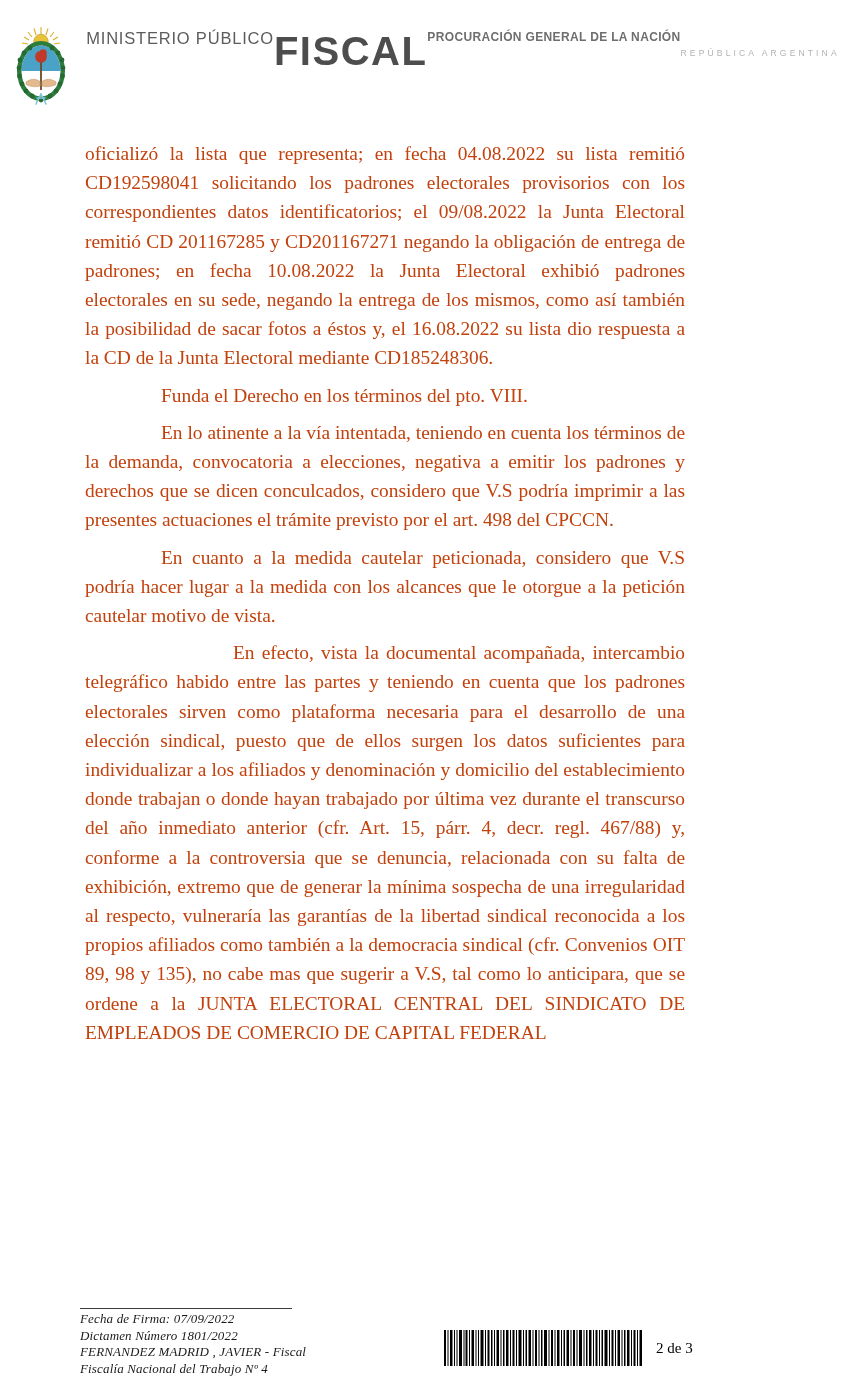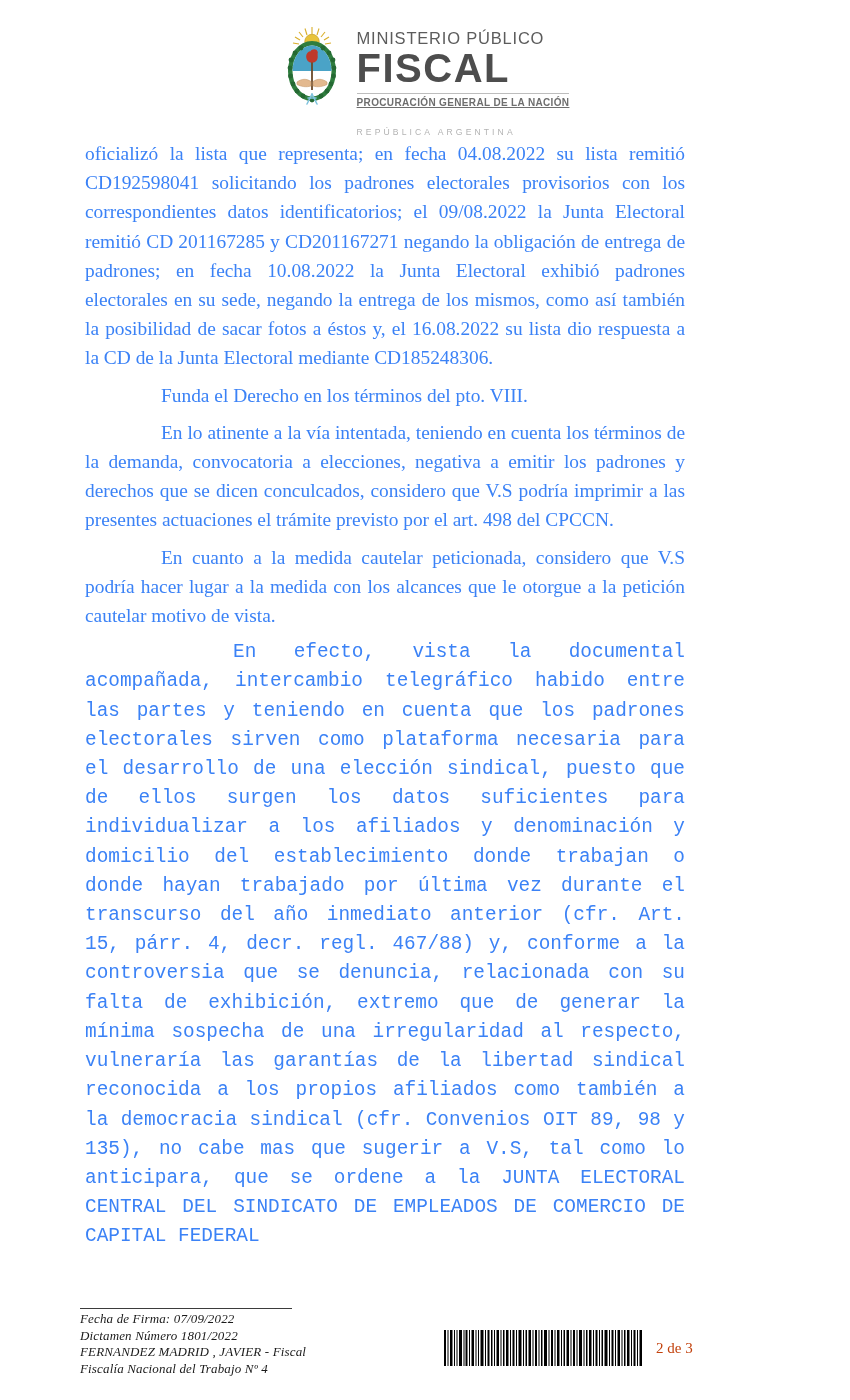--- a/index.html
+++ b/index.html
@@ -33,21 +33,21 @@
     align-items: flex-start;
     gap: 14px;
   }
   .coat-of-arms {
     width: 62px;
     height: 92px;
     flex: 0 0 auto;
   }
   .logo-text {
     display: flex;
-    flex-direction: column;
+    flex-direction: row;
     padding-top: 6px;
   }
   .logo-line1 {
     font-family: "Liberation Sans", "DejaVu Sans", sans-serif;
     font-size: 16.5px;
     letter-spacing: 0.8px;
     color: #5c5c5c;
     line-height: 1.05;
     white-space: nowrap;
   }
@@ -62,27 +62,26 @@
     white-space: nowrap;
   }
   .logo-rule {
     border: 0;
     border-top: 1px solid #bdbdbd;
     margin: 5px 0 3px 0;
     width: 100%;
   }
   .logo-line3 {
     font-family: "Liberation Sans", "DejaVu Sans", sans-serif;
-    font-size: 10px;
+    font-size: 12px;
     font-weight: bold;
     letter-spacing: 0.35px;
     color: #6e6e6e;
     line-height: 1.2;
     white-space: nowrap;
-    text-decoration: underline;
   }
   .logo-line4 {
     font-family: "Liberation Sans", "DejaVu Sans", sans-serif;
     font-size: 8.6px;
     letter-spacing: 3.1px;
     color: #b3b3b3;
     line-height: 1.3;
     margin-top: 18px;
     white-space: nowrap;
   }
@@ -93,26 +92,26 @@
     top: 139px;
     left: 85px;
     width: 600px;
   }
   .para {
     font-size: 19.4px;
     line-height: 29.2px;
     text-align: justify;
     text-align-last: left;
     margin: 0;
-    color: #3b82f6;
+    color: #c2410c;
     hyphens: none;
   }
   .para + .para { margin-top: 8px; }
   .indent-sm { text-indent: 76px; }
-  .indent-lg { text-indent: 148px; font-family: Liberation Mono, monospace; }
+  .indent-lg { text-indent: 148px; }
 
   
   .footer {
     position: absolute;
     left: 0;
     top: 1308px;
     width: 784px;
     height: 92px;
   }
   .sig-block {
@@ -146,21 +145,21 @@
     gap: 13px;
   }
   .barcode {
     width: 200px;
     height: 36px;
     display: block;
   }
   .page-num {
     font-family: "Liberation Serif", "DejaVu Serif", serif;
     font-size: 15px;
-    color: #c2410c;
+    color: #000000;
     white-space: nowrap;
   }
 </style>
 </head>
 <body>
 
 <div class="page-header">
   <div class="logo-block">
 
     <svg class="coat-of-arms" viewBox="0 0 62 92">

